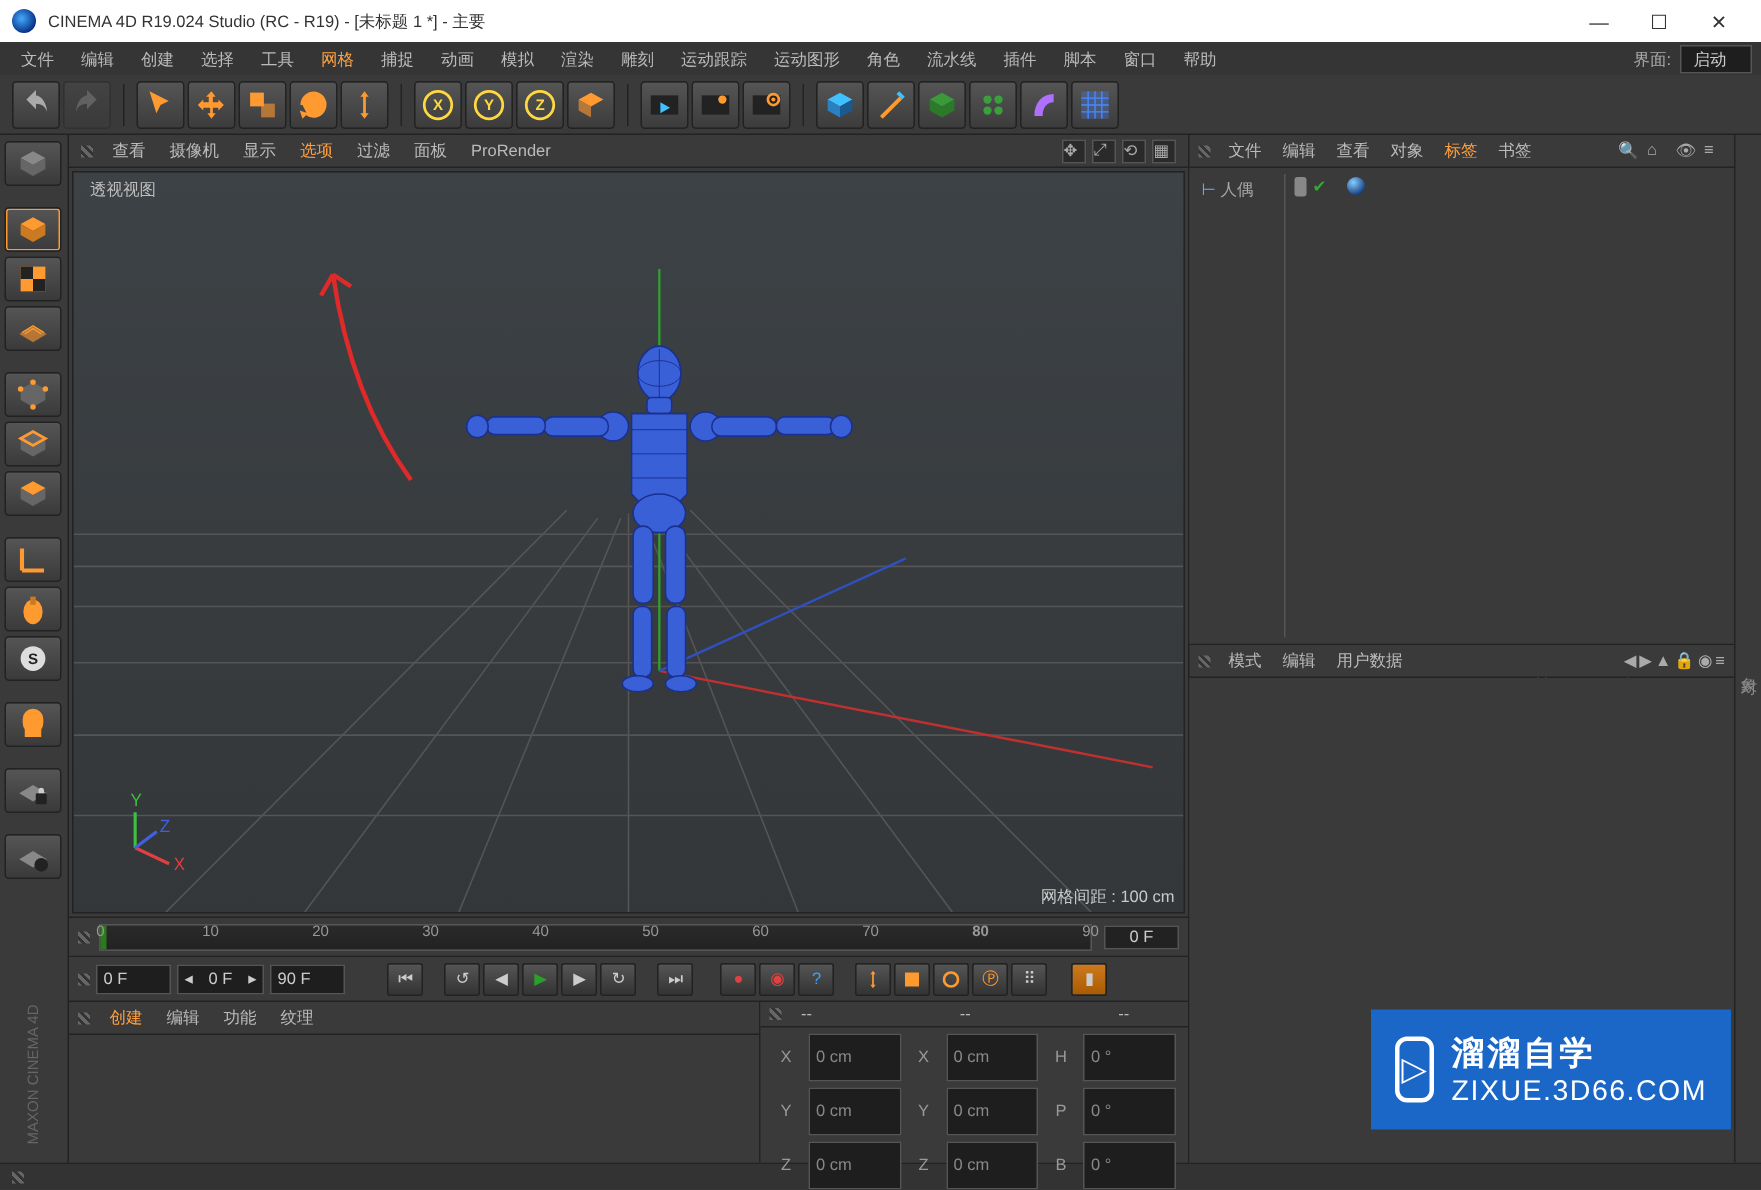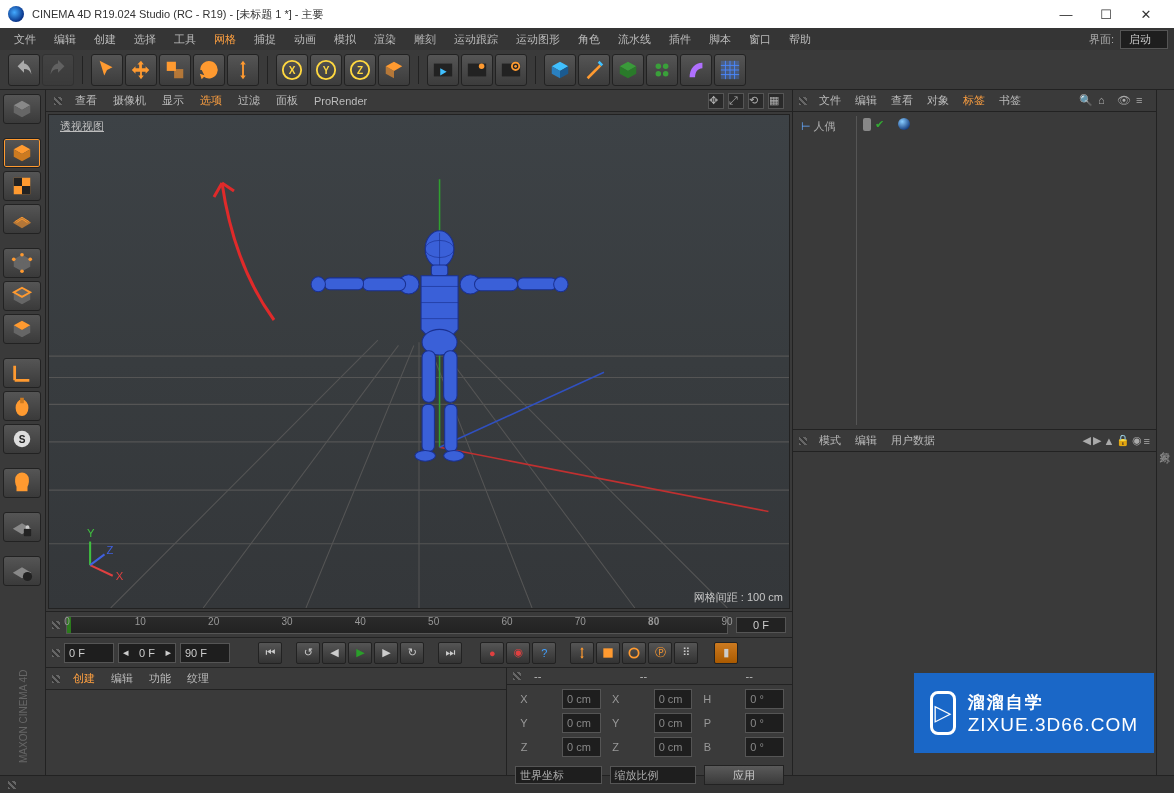--- a/index.html
+++ b/index.html
@@ -33,21 +33,21 @@
 .lefttools .ltbtn.active { box-shadow:inset 0 0 0 1px #ff9a30; }
 .lefttools .gap { height:8px; }
 
 
 .center { display:flex; flex-direction:column; min-width:0; }
 .vpmenu { height:22px; background:#3a3a3a; border-bottom:1px solid #222; display:flex; align-items:center; padding:0 8px; gap:2px; }
 .vpmenu .m { padding:2px 7px; color:#bbb; }
 .vpmenu .m.hi { color:#ffa040; }
 .vpmenu .spacer { flex:1; }
 .vpmenu .vcicon { width:16px; height:16px; margin-left:2px; display:inline-block; background:#2a2a2a; border:1px solid #555; }
-.vplabel { position:absolute; top:3px; left:6px; padding:1px 5px; background:rgba(50,50,50,.0); color:#bdbdbd;text-decoration:underline; }
+.vplabel { position:absolute; top:3px; left:6px; padding:1px 5px; background:rgba(50,50,50,.0); color:#bdbdbd; }
 .vpgrid { position:absolute; bottom:3px; right:6px; color:#c8c8c8; }
 .viewport { position:relative; flex:1; background:linear-gradient(#3d4246, #383c3f 50%, #34373a); overflow:hidden; border:1px solid #222; margin:2px; }
 .arrow { position:absolute; left:155px; top:50px; width:80px; height:160px; pointer-events:none; }
 
 
 .timeline { height:26px; background:#3a3a3a; border-top:1px solid #222; display:flex; align-items:center; position:relative; padding:0 6px; }
 .timeline .ruler { flex:1; height:18px; background:linear-gradient(#2a2a2a,#222); border:1px solid #555; position:relative; margin-right:8px; }
 .timeline .tick { position:absolute; top:-1px; font-size:10px; color:#999; transform:translateX(-50%); }
 .timeline .greenbar { position:absolute; left:0; top:0; width:4px; height:100%; background:#2c7a1d; }
 .timeline .cur { width:50px; background:#222; border:1px solid #555; color:#ccc; text-align:center; padding:1px 0; }
@@ -65,21 +65,21 @@
 .panelhead { height:22px; background:#3a3a3a; border-bottom:1px solid #222; display:flex; align-items:center; padding:0 6px; gap:2px; }
 .panelhead .m { padding:2px 7px; color:#bbb; }
 .panelhead .m.hi { color:#ffa040; }
 .matbody { flex:1; display:flex; align-items:flex-start; padding:6px; gap:8px; background:#3a3a3a; }
 .matball { width:46px; height:46px; border-radius:50%; background:radial-gradient(circle at 35% 30%, #9cf 0%, #26d 40%, #013 100%); box-shadow:inset -3px -5px 8px rgba(0,0,0,.6); }
 .matname { color:#bbb; margin-top:2px; }
 
 .coordpanel { flex:1; background:#3a3a3a; border-left:1px solid #222; display:flex; flex-direction:column; }
 .coordgrid { padding:4px 8px; display:grid; grid-template-columns:18px 1fr 18px 1fr 18px 1fr; gap:4px 6px; align-items:center; }
 .coordgrid .lbl { color:#999; text-align:center; }
-.coordgrid .fld { height:20px; background:#1e1e1e; border:1px solid #555; color:#888; padding:0 4px; display:flex; align-items:center;margin-left:23px; }
+.coordgrid .fld { height:32px; background:#1e1e1e; border:1px solid #555; color:#888; padding:0 4px; display:flex; align-items:center; }
 .coordbot { display:flex; padding:4px 8px; gap:8px; align-items:center; }
 .coordbot .sel { flex:1; height:18px; background:#1e1e1e; border:1px solid #555; color:#aaa; padding:0 4px; display:flex; align-items:center; }
 .coordbot .apply { width:80px; height:20px; background:linear-gradient(#5a5a5a,#3a3a3a); border:1px solid #222; color:#ccc; display:flex; align-items:center; justify-content:center; }
 
 
 .rightcol { display:flex; flex-direction:column; border-left:1px solid #222; background:#3a3a3a; }
 .objpanel { height:340px; display:flex; flex-direction:column; border-bottom:1px solid #222; }
 .objhead { height:22px; display:flex; align-items:center; padding:0 6px; gap:2px; border-bottom:1px solid #222; }
 .objhead .m { padding:2px 6px; color:#bbb; }
 .objhead .m.hi { color:#ffa040; }
@@ -98,21 +98,21 @@
 
 .farright { background:#3a3a3a; border-left:1px solid #222; display:flex; flex-direction:column; align-items:center; padding-top:20px; gap:20px; writing-mode:vertical-rl; }
 .farright .tab { padding:8px 2px; color:#888; font-size:11px; }
 
 
 .statusbar { height:18px; background:#333; border-top:1px solid #222; display:flex; align-items:center; padding:0 8px; color:#999; font-size:11px; }
 
 
 .watermark { position:absolute; right:20px; bottom:40px; width:240px; height:80px; background:#1a67c7; display:flex; align-items:center; padding:0 16px; gap:12px; color:#fff; }
 .watermark .logo { width:44px; height:44px; border:3px solid #fff; border-radius:8px; display:flex; align-items:center; justify-content:center; font-size:22px; }
-.watermark .txt .big { font-size:17px; font-weight:bold; letter-spacing:2px; }
+.watermark .txt .big { font-size:22px; font-weight:bold; letter-spacing:2px; }
 .watermark .txt .small { font-size:19px; letter-spacing:1px; }
 
 .maxonlogo { position:absolute; left:4px; bottom:22px; width:38px; height:110px; display:flex; justify-content:center; align-items:center; writing-mode:vertical-rl; color:#666; font-size:10px; transform:rotate(180deg); }
 
 
 .orange{fill:#ff9a30;} .yellow{fill:#ffd840;} .green{fill:#3aa03a;} .gray{fill:#aaa;} .cyan{fill:#40c0ff;} .purp{fill:#b070ff;}
 </style>
 </head>
 <body>
 

